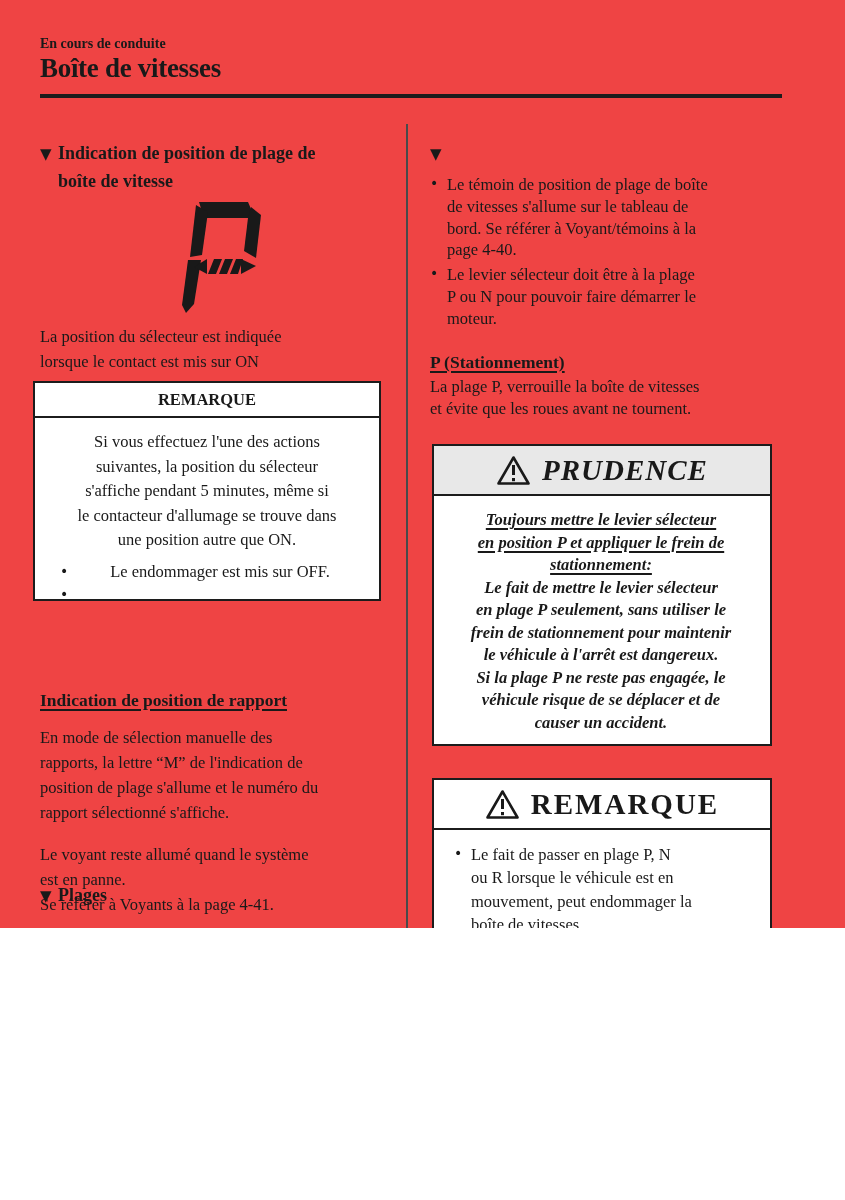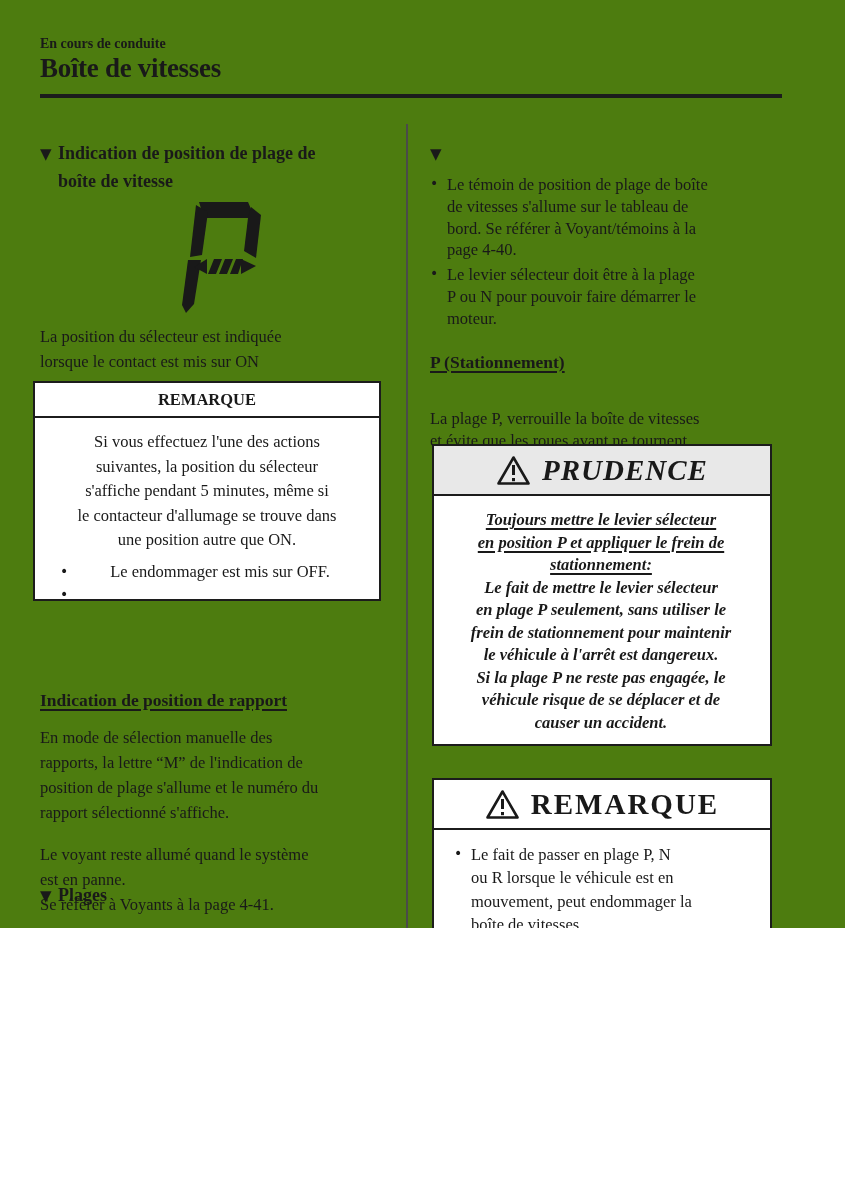--- a/index.html
+++ b/index.html
@@ -1,17 +1,17 @@
 <!DOCTYPE html>
 <html><head>
 <meta charset="utf-8">
 <style>
   html,body{margin:0;padding:0;background:#ffffff;}
   .page{
-    position:relative;width:845px;height:928px;background:#4d7c0f;
+    position:relative;width:845px;height:928px;background:#ef4444;
     font-family:"Liberation Serif","DejaVu Serif",serif;color:#191919;overflow:hidden;
   }
   .abs{position:absolute;}
   
   .eyebrow{font-weight:bold;font-size:14px;line-height:16px;}
   .doc-title{font-weight:bold;font-size:27px;line-height:30px;letter-spacing:-0.3px;}
   .head-rule{background:#1c1c1c;height:4px;}
   .col-divider{background:#4a4a4a;width:2px;}
   
   .sec-head{font-weight:bold;font-size:18px;line-height:28px;position:relative;padding-left:18px;}
@@ -126,21 +126,21 @@
         <span class="dot">•</span>
         <span>Le témoin de position de plage de boîte<br>de vitesses s'allume sur le tableau de<br>bord. Se référer à Voyant/témoins à la<br>page 4-40.</span>
       </div>
       <div class="rc-bullet">
         <span class="dot">•</span>
         <span>Le levier sélecteur doit être à la plage<br>P ou N pour pouvoir faire démarrer le<br>moteur.</span>
       </div>
     </div>
 
     <div class="abs sub-head" style="top:351px;">P (Stationnement)</div>
-    <div class="abs body-txt" style="top:408px;width:352px;line-height:22px;">La plage P, verrouille la boîte de vitesses<br>et évite que les roues avant ne tournent.</div>
+    <div class="abs body-txt" style="top:376px;width:352px;line-height:22px;">La plage P, verrouille la boîte de vitesses<br>et évite que les roues avant ne tournent.</div>
 
     <div class="abs warn-box" style="left:2px;top:444px;width:340px;">
       <div class="warn-head gray">
         <svg width="35" height="31" viewBox="0 0 35 31">
           <path d="M17.5 2.5 L32.5 28.5 L2.5 28.5 Z" fill="none" stroke="#191919" stroke-width="2.6" stroke-linejoin="round"></path>
           <rect x="16" y="10" width="3" height="10" fill="#191919"></rect>
           <rect x="16" y="23" width="3" height="3.2" fill="#191919"></rect>
         </svg>
         <span class="wh-label">PRUDENCE</span>
       </div>

